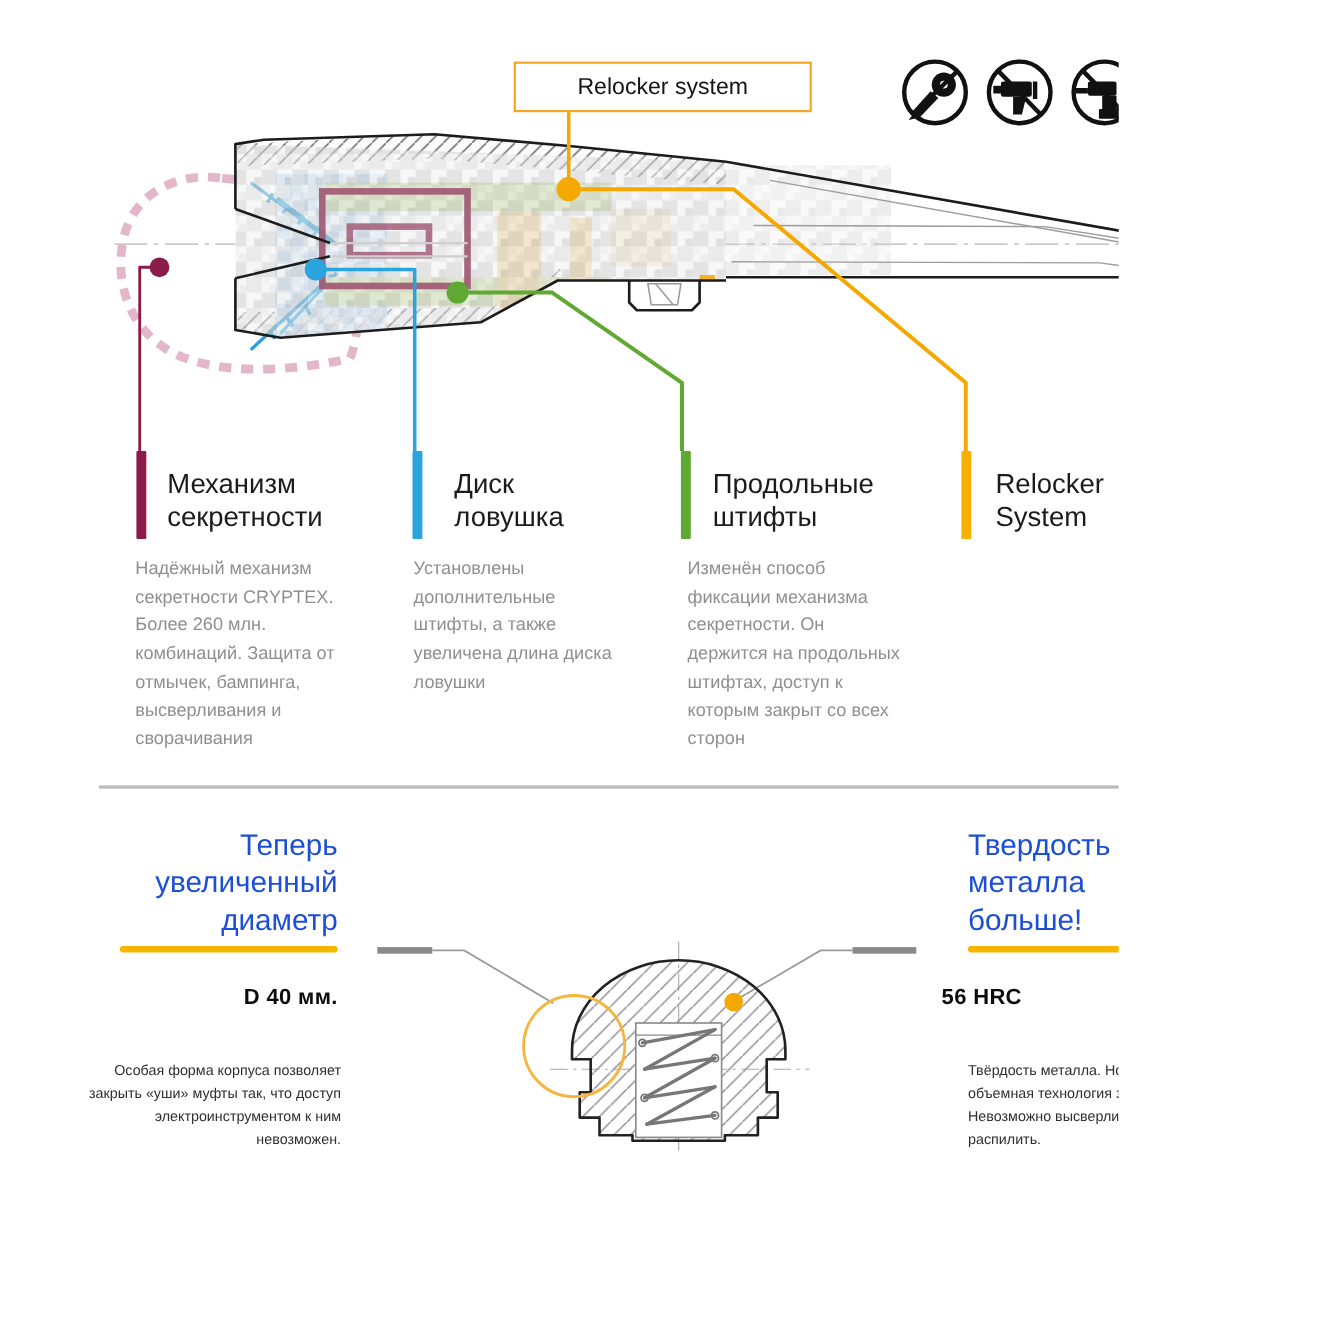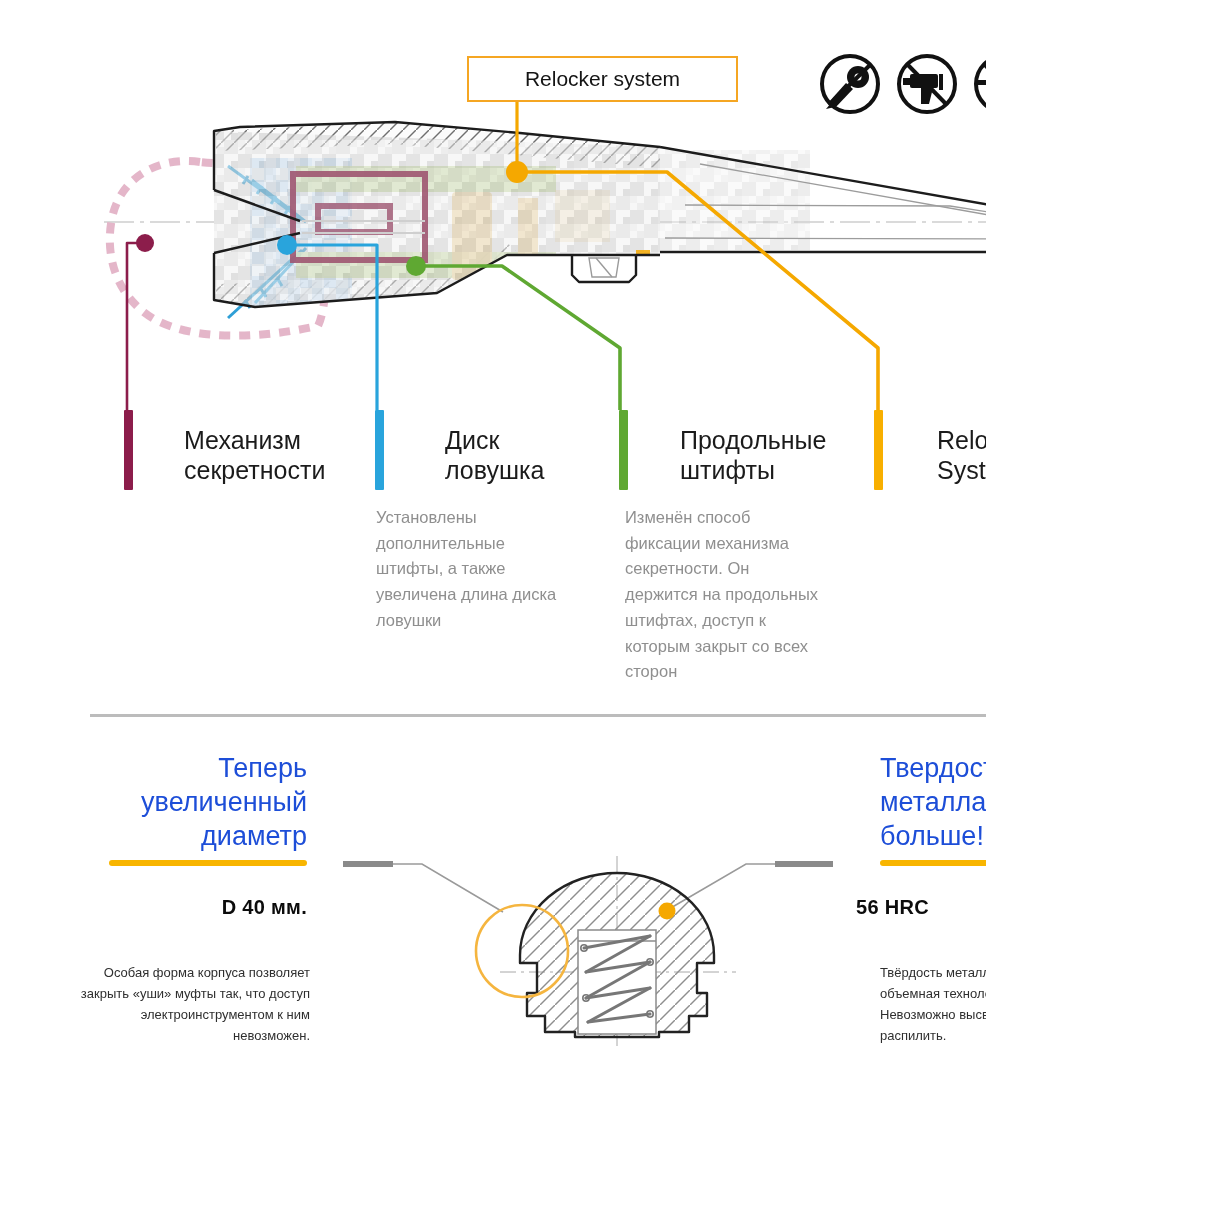--- a/index.html
+++ b/index.html
@@ -1,33 +1,33 @@
 <!DOCTYPE html>
 <html><head>
 <meta charset="utf-8">
 <style>
   html,body{margin:0;padding:0;background:#ffffff;}
   #page{position:relative;width:986px;height:1217px;background:#ffffff;overflow:hidden;
-        font-family:"Liberation Sans","DejaVu Sans",sans-serif;color:#1b1b1b;}
+        font-family:"Liberation Sans","DejaVu Sans",sans-serif;color:#1b1b1b;padding-left:31px;}
   .abs{position:absolute;}
 
   
   #relocker-box{left:467px;top:56px;width:271px;height:46px;border:2px solid #F5A623;
     display:flex;align-items:center;justify-content:center;font-size:21px;color:#141414;background:#fff;box-sizing:border-box;}
 
   
   .proh{width:64px;height:64px;top:52px;}
 
   
   .bar{width:9px;height:80px;top:410px;border-radius:1px;}
   .bar-c1{background:#8C1D4B;}
   .bar-c2{background:#29A4DC;}
   .bar-c3{background:#5FA832;}
   .bar-c4{background:#F8AF00;}
-  .feat-title{top:426px;font-size:25px;line-height:1.18;color:#1b1b1b;font-weight:400;margin-left:32px;}
+  .feat-title{top:426px;font-size:25px;line-height:1.18;color:#1b1b1b;font-weight:400;}
   .feat-body{top:505px;font-size:16.5px;line-height:1.56;color:#8f8f8f;}
 
   
   #divider{left:90px;top:714px;width:965px;height:3px;background:#bcbcbc;}
 
   
   .big-title{font-size:27px;line-height:1.25;color:#1d4ed8;font-weight:400;}
   .underline{height:6px;background:#F8B500;border-radius:3px;top:860px;}
   .big-value{font-size:20px;font-weight:700;color:#0c0c0c;top:896px;letter-spacing:.3px;}
   .bottom-body{font-size:13px;line-height:1.62;color:#2f2f2f;top:962px;}
@@ -181,20 +181,21 @@
   <div class="abs bar bar-c1" style="left:124px"></div>
   <div class="abs bar bar-c2" style="left:375px"></div>
   <div class="abs bar bar-c3" style="left:619px"></div>
   <div class="abs bar bar-c4" style="left:874px"></div>
 
   <div class="abs feat-title" style="left:152px;width:170px">Механизм секретности</div>
   <div class="abs feat-title" style="left:413px;width:120px">Диск ловушка</div>
   <div class="abs feat-title" style="left:648px;width:170px">Продольные штифты</div>
   <div class="abs feat-title" style="left:905px;width:120px">Relocker System</div>
 
+  <div class="abs feat-body" style="left:123px;width:210px">Надёжный механизм секретности CRYPTEX. Более 260 млн. комбинаций. Защита от отмычек, бампинга, высверливания и сворачивания</div>
   <div class="abs feat-body" style="left:625px;width:195px">Изменён способ фиксации механизма секретности. Он держится на продольных штифтах, доступ к которым закрыт со всех сторон</div>
   <div class="abs feat-body" style="left:376px;width:185px">Установлены дополнительные штифты, а также увеличена длина диска ловушки</div>
 
   <div class="abs" id="divider"></div>
 
   <div class="abs big-title t-right" style="left:107px;top:752px;width:200px">Теперь увеличенный диаметр</div>
   <div class="abs underline" style="left:109px;width:198px"></div>
   <div class="abs big-value t-right" style="left:77px;top:896px;width:230px">D 40 мм.</div>
   <div class="abs bottom-body t-right" style="left:70px;width:240px">Особая форма корпуса позволяет закрыть «уши» муфты так, что доступ электроинструментом к ним невозможен.</div>
 

